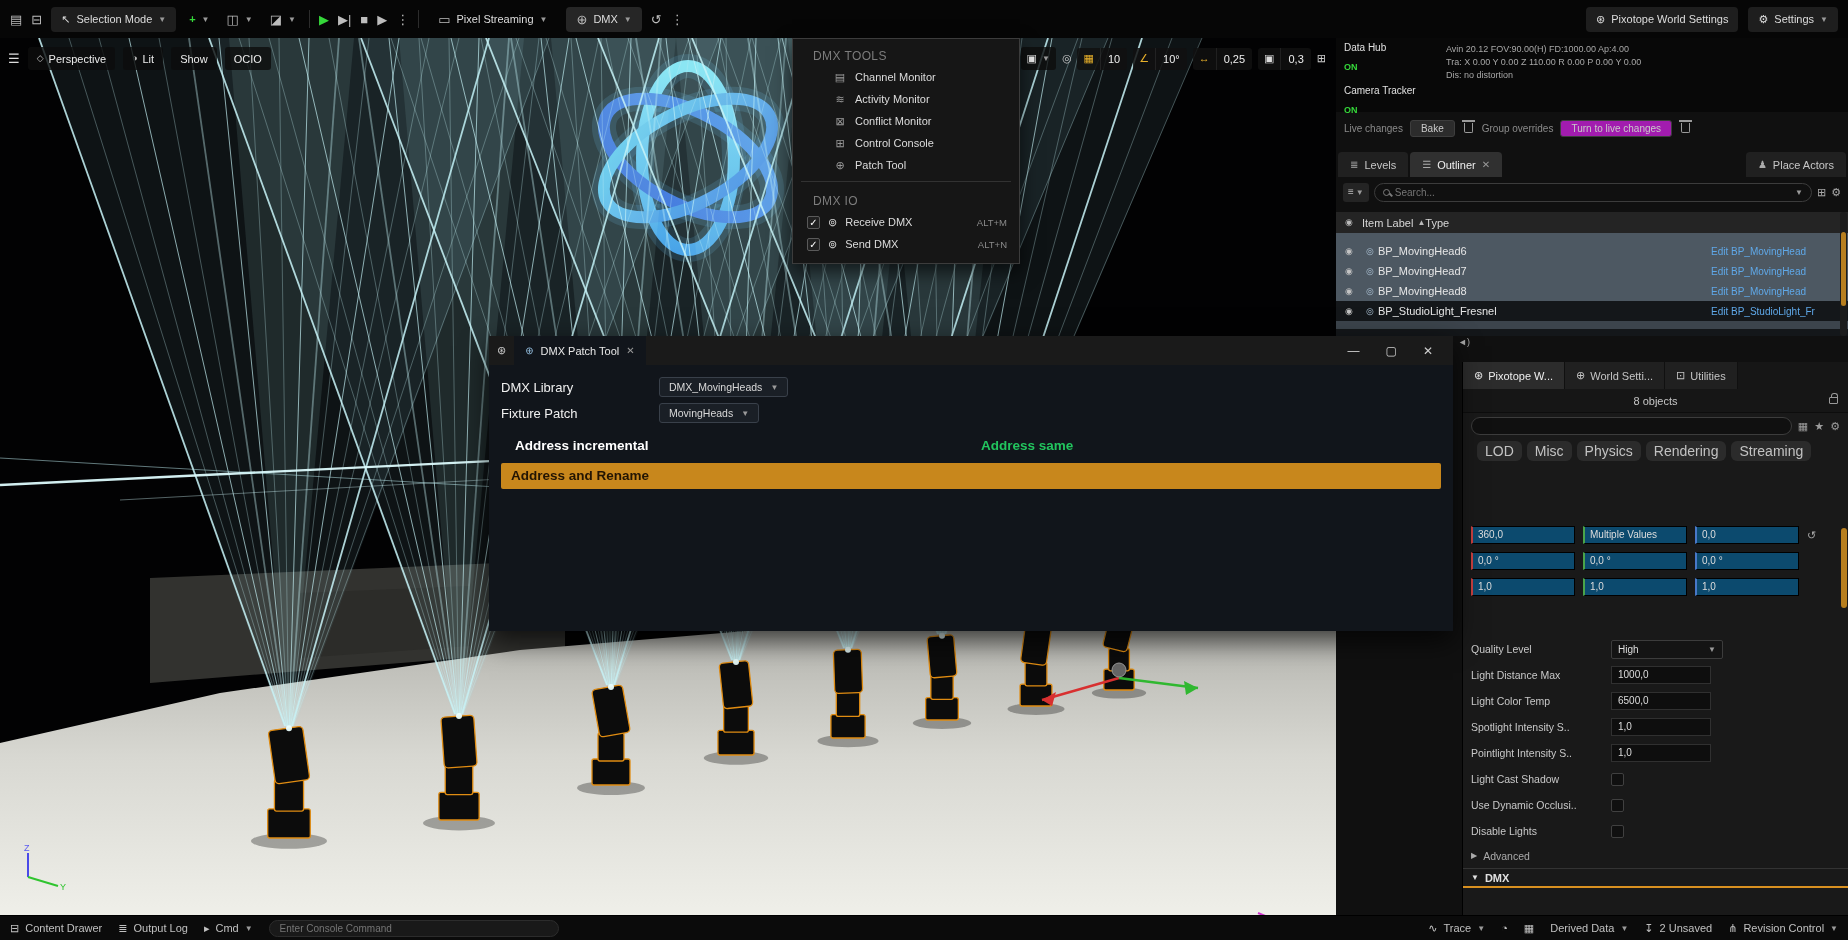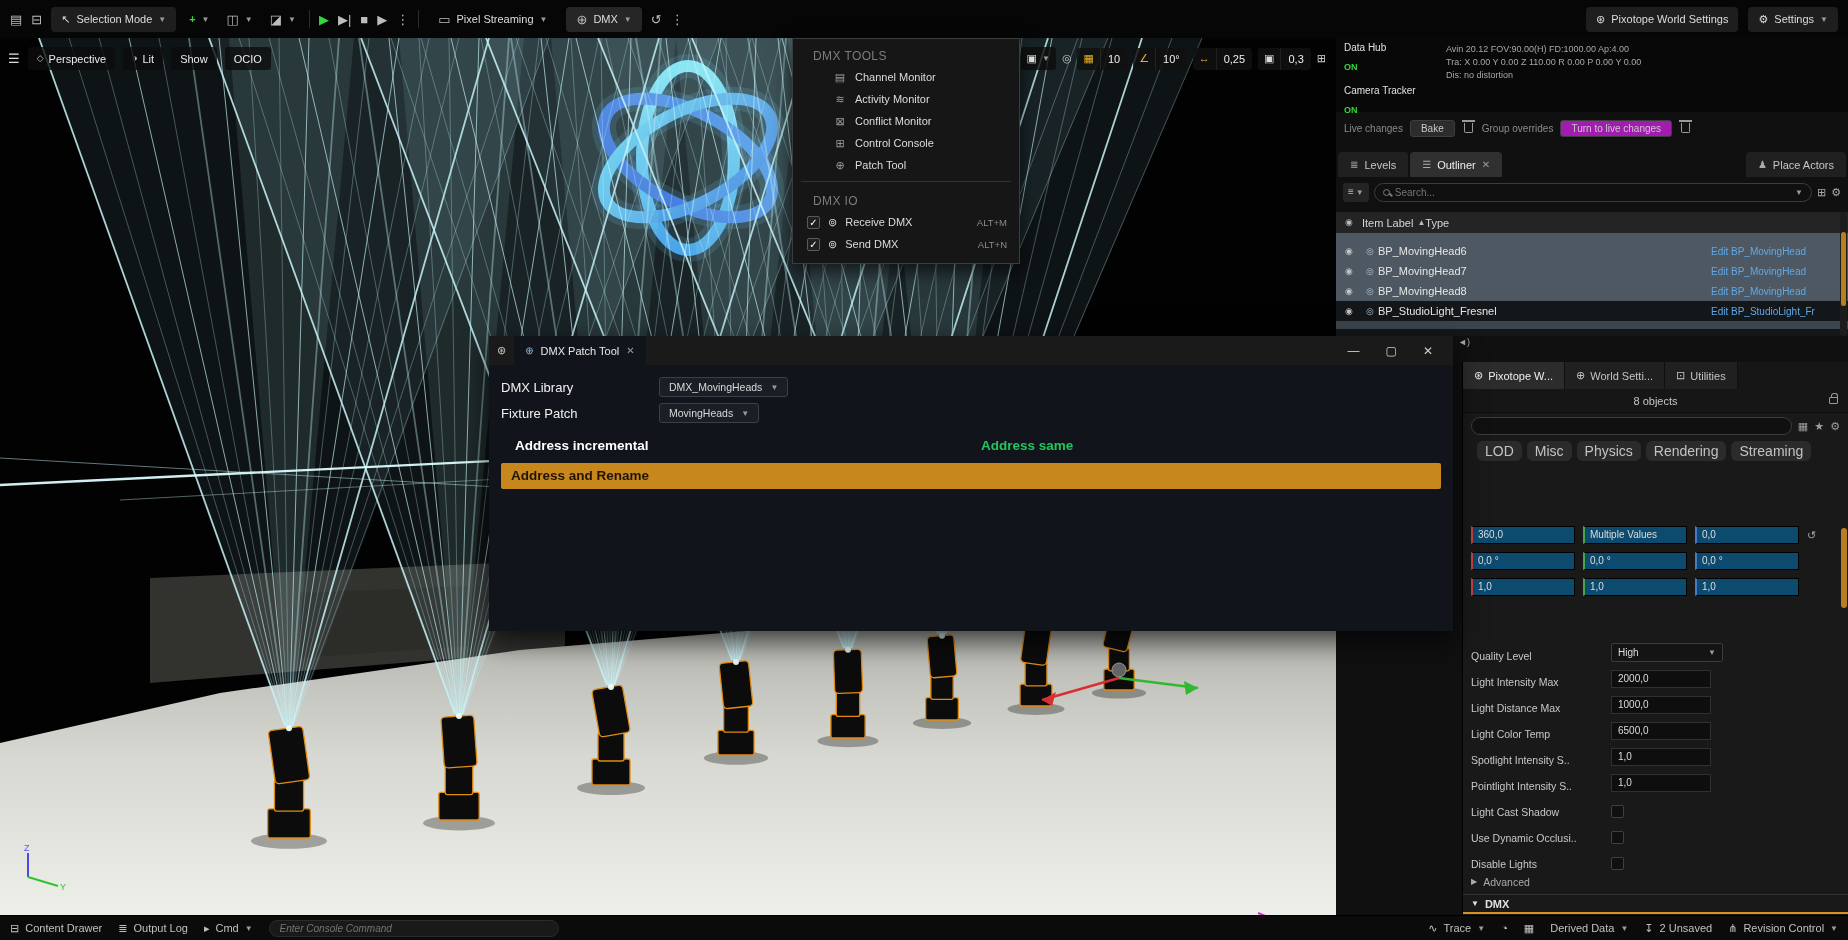--- a/index.html
+++ b/index.html
@@ -82,21 +82,21 @@
 .dsearch .srch{height:18px}
 .dico{color:#9c9c9c;font-size:11px}
 .subtabs{height:24px;display:flex;align-items:center;gap:5px;padding:0 14px}
 .chip{background:#2b2b2b;border-radius:6px;padding:2px 8px;color:#c2c2c2;font-size:14px;white-space:nowrap}
 .spacer1{height:62px}
 .spacer2{height:33px}
 .trow{display:flex;align-items:center;gap:8px;height:20px;margin:0 0 6px 8px}
 .tbox{width:104px;height:18px;background:#0c4a6e;border:1px solid #000;border-left:2px solid #888;color:#ddd;font-size:10px;line-height:16px;padding-left:5px;white-space:nowrap;overflow:hidden}
 .tbox.x{border-left-color:#c84040}.tbox.y{border-left-color:#4aa44a}.tbox.z{border-left-color:#4878c8}
 .reset{color:#aaa;font-size:11px}
-.prow{display:flex;align-items:flex-end;height:26px;padding-left:8px}
+.prow{display:flex;align-items:center;height:26px;padding-left:8px}
 .plab{width:140px;color:#c8c8c8;font-size:10.5px;white-space:nowrap;overflow:hidden}
 .pfield{width:100px;height:18px;background:#0e0e0e;border:1px solid #303030;color:#ddd;font-size:10px;line-height:16px;padding:0 6px}
 .pdrop{width:112px;height:19px;background:#141414;border:1px solid #3c3c3c;border-radius:2px;display:flex;align-items:center;justify-content:space-between;padding:0 6px;color:#ddd;font-size:10px}
 .pcheck{width:13px;height:13px;background:#101010;border:1px solid #404040;border-radius:2px}
 .advrow{height:24px;display:flex;align-items:center;gap:6px;padding-left:8px;color:#ababab;font-size:10.5px}
 .dmxrow{height:20px;display:flex;align-items:center;gap:6px;padding-left:8px;color:#e0e0e0;font-weight:bold;border-top:1px solid #333;border-bottom:2px solid #d89020}
 .dscroll{position:absolute;right:1px;top:166px;width:6px;height:80px;background:#b87f1f;border-radius:3px}
 
 .patch{position:absolute;left:489px;top:336px;width:964px;height:295px;z-index:40;box-shadow:0 10px 26px rgba(0,0,0,.7)}
 .ptitle{height:29px;background:#1a1a1a;display:flex;align-items:center;gap:8px;padding:0 8px}
@@ -107,21 +107,21 @@
 .flab{width:158px;color:#f0f0f0;font-size:13px}
 .fdrop{height:20px;background:#1a1f26;border:1px solid #39404a;border-radius:3px;display:flex;align-items:center;gap:8px;padding:0 9px;color:#d8d8d8;font-size:10.5px}
 .addr-heads{display:flex;margin-top:12px}
 .addr-heads .h1{width:480px;padding-left:14px;color:#fff;font-size:13.5px;font-weight:bold}
 .addr-heads .h2{color:#22c55e;font-size:13.5px;font-weight:bold}
 .orange-bar{margin-top:10px;height:26px;background:#c8871c;border-radius:2px;color:#231503;font-weight:bold;font-size:13.5px;line-height:26px;padding-left:10px}
 
 .bottombar{position:absolute;left:0;bottom:0;right:0;height:25px;background:#0b0b0b;border-top:1px solid #000;display:flex;align-items:center;gap:16px;padding:0 10px;z-index:70;color:#c0c0c0}
 .bb-item{display:flex;align-items:center;gap:6px;white-space:nowrap}
 .console{width:290px;height:17px;background:#191919;border:1px solid #2c2c2c;border-radius:9px;display:flex;align-items:center;padding:0 10px}
-.console input{flex:1;background:transparent;border:none;outline:none;color:#aaa;font-size:10px;font-style:italic;font-family:"Liberation Sans",sans-serif}
+.console input{flex:1;background:transparent;border:none;outline:none;color:#aaa;font-size:10px;font-family:"Liberation Sans",sans-serif}
 .bb-right{margin-left:auto;display:flex;align-items:center;gap:16px}
 </style>
 </head>
 <body>
 
 <div id="app">
 
   <div class="topbar">
     <span class="tb-ico ico">▤</span>
     <span class="tb-ico ico">⊟</span>
@@ -652,24 +652,20 @@
       </div>
       <div class="spacer2"></div>
       <div class="prow">
         <span class="plab">Quality Level</span>
         <span class="pdrop">
           <span>High</span>
           <span class="chev">▼</span>
         </span>
       </div>
       <div class="prow">
-        <span class="plab">Light Intensity Max</span>
-        <span class="pfield">2000,0</span>
-      </div>
-      <div class="prow">
         <span class="plab">Light Distance Max</span>
         <span class="pfield">1000,0</span>
       </div>
       <div class="prow">
         <span class="plab">Light Color Temp</span>
         <span class="pfield">6500,0</span>
       </div>
       <div class="prow">
         <span class="plab">Spotlight Intensity S..</span>
         <span class="pfield">1,0</span>

